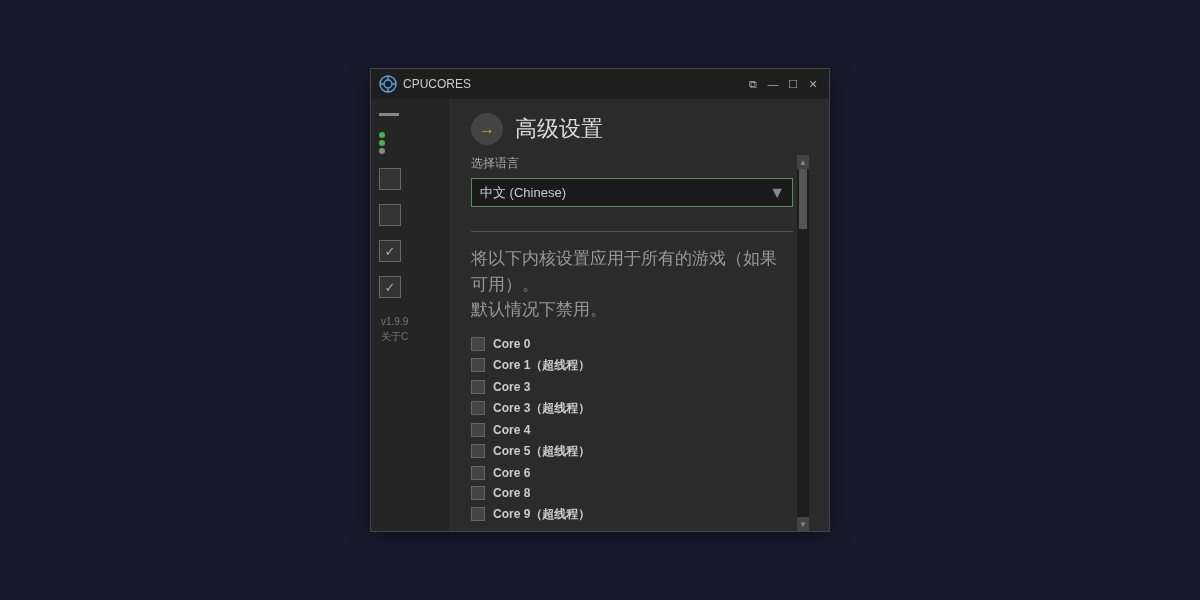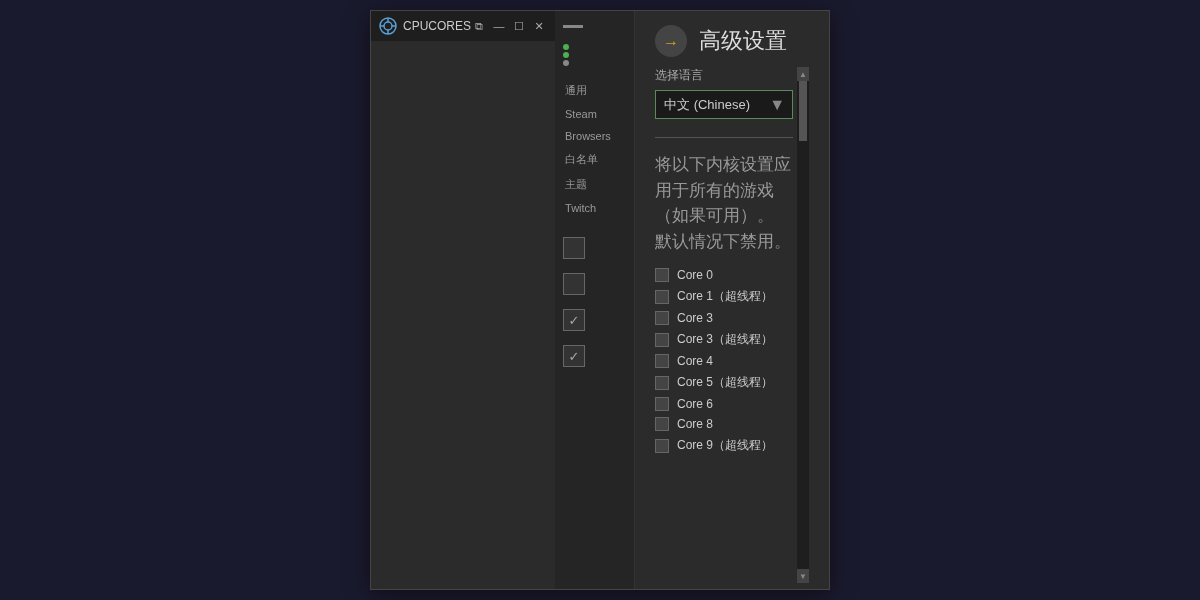--- a/index.html
+++ b/index.html
@@ -8,25 +8,25 @@
       height: 600px;
       background: #1a1a2e;
       display: flex;
       align-items: center;
       justify-content: center;
       font-family: 'Microsoft YaHei', 'SimHei', sans-serif;
     }
 
     .window {
       width: 460px;
-      height: 580px;
+      height: 464px;
       background: #2b2b2b;
       border: 1px solid #444;
       display: flex;
-      flex-direction: row;
+      flex-direction: column;
       box-shadow: 0 4px 20px rgba(0,0,0,0.5);
     }
 
     .titlebar {
       height: 30px;
       background: #1e1e1e;
       display: flex;
       align-items: center;
       padding: 0 8px;
       flex-shrink: 0;
@@ -182,21 +182,21 @@
     .main-title {
       color: #ddd;
       font-size: 22px;
       font-weight: 300;
     }
 
     .main-body {
       flex: 1;
       overflow: hidden;
       display: flex;
-      padding: 0 20px 6px;
+      padding: 0 20px 0;
     }
 
     .scroll-content {
       flex: 1;
       overflow-y: auto;
       padding-right: 4px;
     }
 
     .scroll-content::-webkit-scrollbar {
       width: 8px;
@@ -246,21 +246,21 @@
     }
 
     .section-label {
       color: #aaa;
       font-size: 12px;
       margin-bottom: 6px;
     }
 
     .language-select-wrapper {
       position: relative;
-      margin-bottom: 18px;
+      margin-bottom: 24px;
     }
 
     .language-select {
       width: 100%;
       background: #1a1a1a;
       border: 1px solid #5a8a5a;
       color: #ccc;
       padding: 6px 28px 6px 8px;
       font-size: 13px;
       font-family: inherit;
@@ -315,20 +315,21 @@
     .cores-list {
       display: flex;
       flex-direction: column;
       gap: 6px;
     }
 
     .core-item {
       display: flex;
       align-items: center;
       gap: 8px;
+      font-weight: bold;
     }
 
     .core-checkbox {
       width: 14px;
       height: 14px;
       border: 1px solid #666;
       background: #444;
       flex-shrink: 0;
       cursor: pointer;
     }
@@ -375,36 +376,32 @@
         <div class="sidebar-logo-block"></div>
       </div>
 
       <div class="sidebar-indicator">
         <div class="indicator-dot" style="background:#4caf50;"></div>
         <div class="indicator-dot" style="background:#4caf50;"></div>
         <div class="indicator-dot" style="background:#888;"></div>
       </div>
 
 
-      <div class="sidebar-nav">
-        <div class="sidebar-nav-item">通用</div>
-        <div class="sidebar-nav-item">Steam</div>
-        <div class="sidebar-nav-item">Browsers</div>
-        <div class="sidebar-nav-item">白名单</div>
-        <div class="sidebar-nav-item">主题</div>
-        <div class="sidebar-nav-item">Twitch</div>
-      </div>
 
       <div class="sidebar-checkboxes">
         <div class="sidebar-checkbox"></div>
         <div class="sidebar-checkbox"></div>
         <div class="sidebar-checkbox checked"></div>
         <div class="sidebar-checkbox checked"></div>
       </div>
 
+      <div class="version-area">
+        <div class="sidebar-text">v1.9.9</div>
+        <div class="sidebar-text" style="cursor:pointer;">关于C</div>
+      </div>
     </div>
 
     <div class="main">
 
       <div class="main-header">
         <div class="header-arrow">→</div>
         <div class="main-title">高级设置</div>
       </div>
 
       <div class="main-body">

